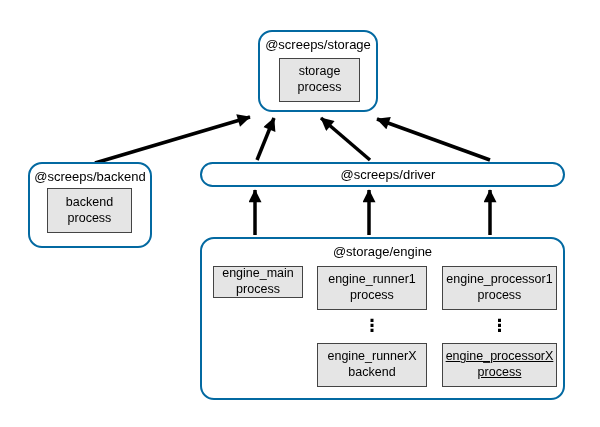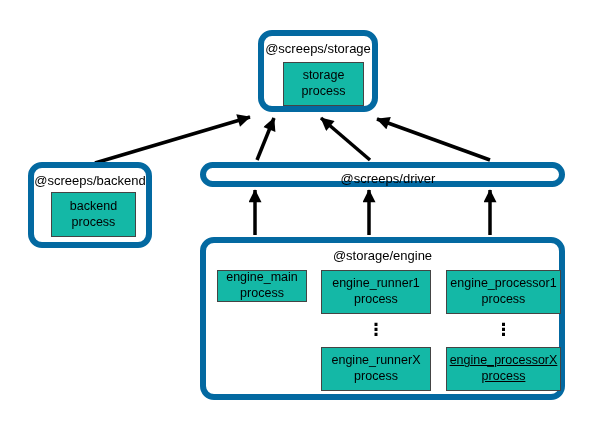--- a/index.html
+++ b/index.html
@@ -17,35 +17,35 @@
   }
   .arrows {
     position: absolute;
     left: 0; top: 0;
     width: 600px; height: 427px;
     pointer-events: none;
   }
   .node {
     position: absolute;
     background: #ffffff;
-    border: 6px solid #0369a1;
+    border: 2px solid #0369a1;
     border-radius: 14px;
     box-sizing: border-box;
   }
   .node-label {
     position: absolute;
     left: 0; right: 0;
     text-align: center;
     font-size: 13px;
     color: #000000;
     white-space: nowrap;
   }
   .process {
     position: absolute;
-    background: #14b8a6;
+    background: #e5e5e5;
     border: 1.5px solid #444444;
     box-sizing: border-box;
     display: flex;
     align-items: center;
     justify-content: center;
     text-align: center;
     font-size: 12.5px;
     line-height: 1.25;
     color: #000000;
     white-space: pre-line;
@@ -120,18 +120,18 @@
     <div class="node-label">@storage/engine</div>
     <div class="process proc-engine-main">engine_main
 process</div>
     <div class="process proc-engine-runner1">engine_runner1
 process</div>
     <div class="process proc-engine-processor1">engine_processor1
 process</div>
     <div class="ellipsis ellipsis-runner">⋮</div>
     <div class="ellipsis ellipsis-processor">⋮</div>
     <div class="process proc-engine-runnerX">engine_runnerX
-process</div>
+backend</div>
     <div class="process proc-engine-processorX">engine_processorX
 process</div>
   </div>
 
 </div>
 
 </body></html>

